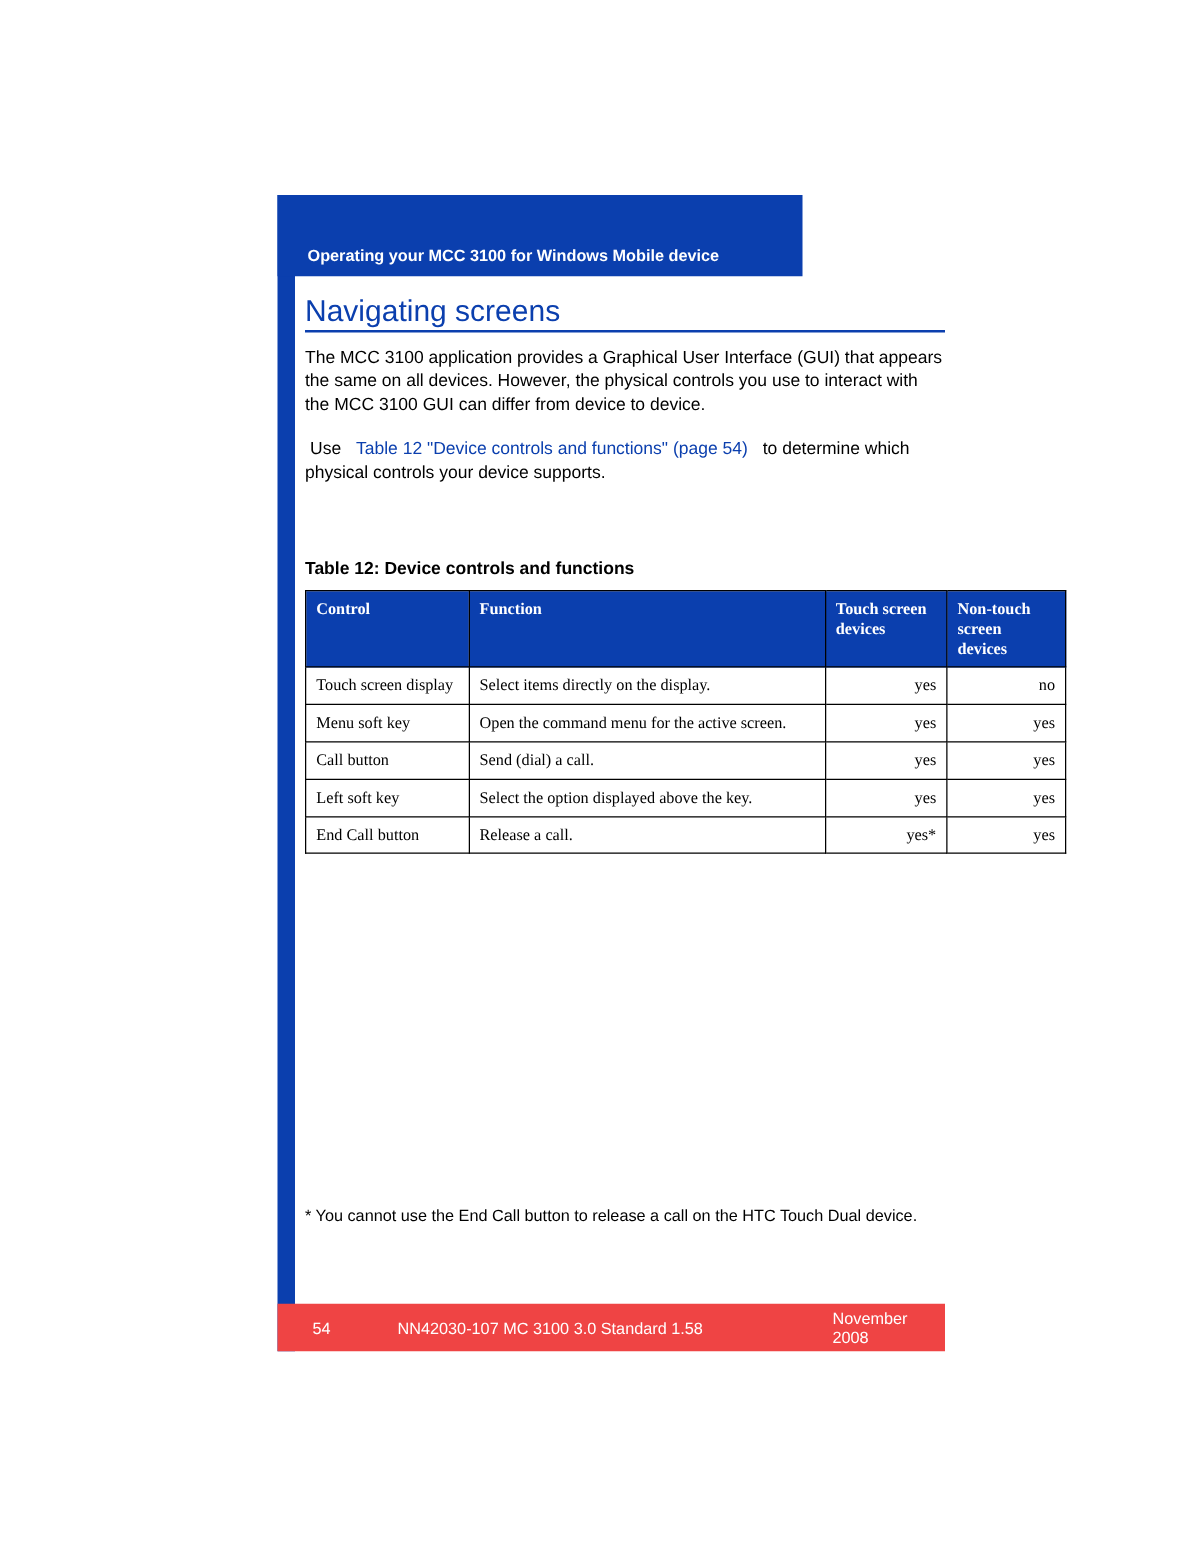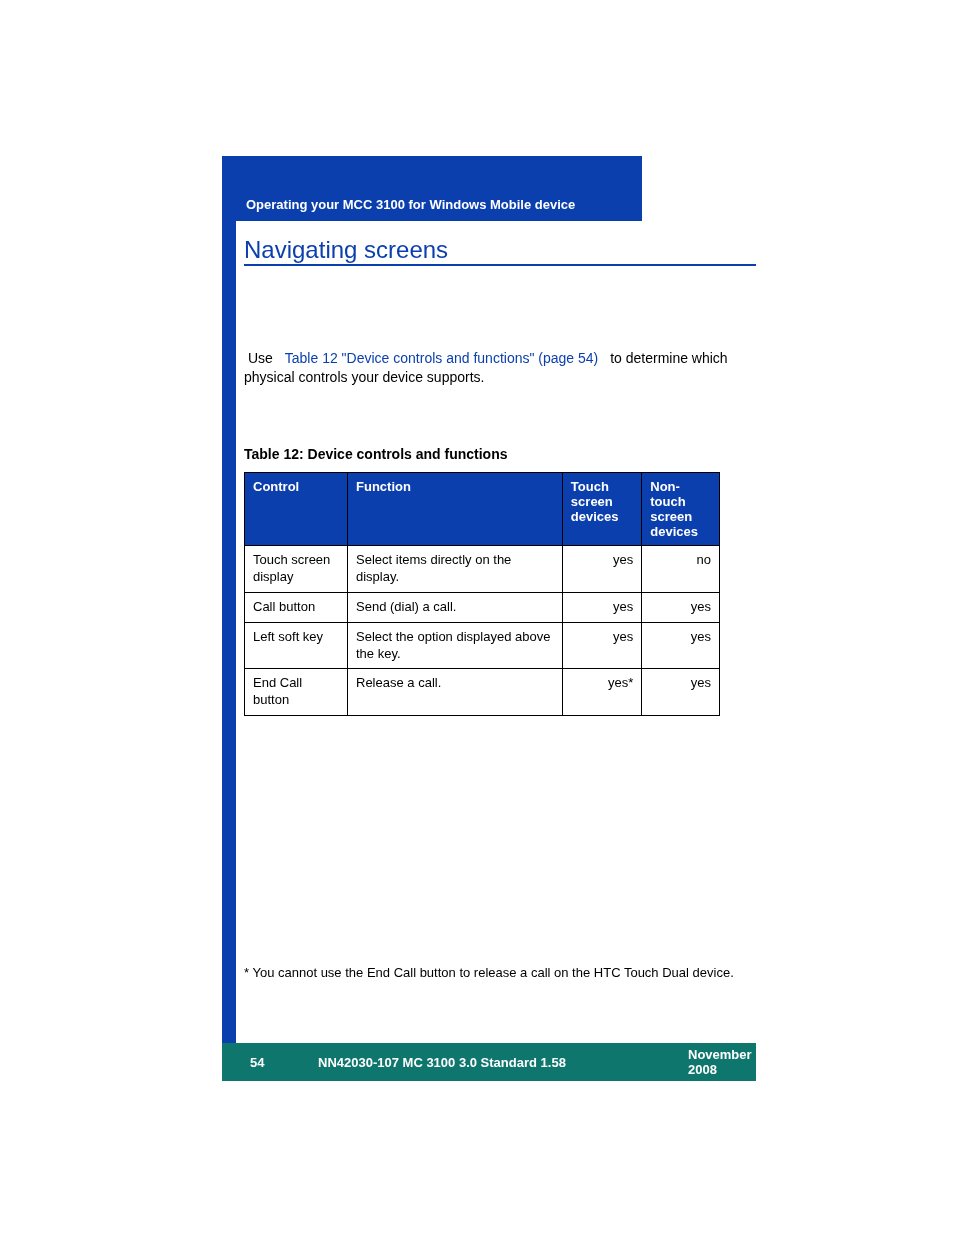--- a/index.html
+++ b/index.html
@@ -64,23 +64,24 @@
     position: absolute;
     left: 228px;
     top: 430px;
     font-size: 14px;
     font-weight: bold;
   }
   .device-table {
     position: absolute;
     left: 228px;
     top: 456px;
-    width: 476px;
+    width: 609px;
     border-collapse: collapse;
     font-size: 13px;
+    font-family: Liberation Serif, serif;
   }
   .device-table th {
     background: #0b3fae;
     color: #fff;
     font-weight: bold;
     text-align: left;
     vertical-align: top;
     padding: 6px 8px;
     border: 1px solid #000;
   }
@@ -102,45 +103,46 @@
     width: 512px;
     font-size: 13px;
     line-height: 1.35;
   }
   .footer-band {
     position: absolute;
     left: 206px;
     top: 1027px;
     width: 534px;
     height: 38px;
-    background: #0f766e;
+    background: #ef4444;
     color: #fff;
     font-size: 13px;
-    font-weight: bold;
+    font-weight: normal;
     display: flex;
     align-items: center;
   }
   .footer-page { position: absolute; left: 24px; }
   .footer-doc  { position: absolute; left: 92px; }
-  .footer-date { position: absolute; left: 414px; padding-left: 48px; }
+  .footer-date { position: absolute; left: 392px; padding-left: 48px; }
   .ref-link { color: #0b3fae; }
 </style>
 </head>
 <body>
 
 <div class="page">
 
   <div class="blue-left-bar"></div>
 
   <div class="header-band"></div>
   <div class="header-text">Operating your MCC 3100 for Windows Mobile device</div>
 
   <div class="section-title">Navigating screens</div>
   <div class="section-underline"></div>
 
+  <div class="body-text para1">The MCC 3100 application provides a Graphical User Interface (GUI) that appears the same on all devices. However, the physical controls you use to interact with the MCC 3100 GUI can differ from device to device.</div>
 
   <div class="body-text para2">
     <span>Use </span><span class="ref-link">Table 12 "Device controls and functions" (page 54)</span><span> to determine which physical controls your device supports.</span>
   </div>
 
   <div class="table-caption">Table 12: Device controls and functions</div>
 
   <table class="device-table">
     <thead>
       <tr>
@@ -149,20 +151,26 @@
         <th class="col2">Touch screen devices</th>
         <th class="col3">Non-touch screen devices</th>
       </tr>
     </thead>
     <tbody>
       <tr>
         <td>Touch screen display</td>
         <td>Select items directly on the display.</td>
         <td class="center">yes</td>
         <td class="center">no</td>
+      </tr>
+      <tr>
+        <td>Menu soft key</td>
+        <td>Open the command menu for the active screen.</td>
+        <td class="center">yes</td>
+        <td class="center">yes</td>
       </tr>
       <tr>
         <td>Call button</td>
         <td>Send (dial) a call.</td>
         <td class="center">yes</td>
         <td class="center">yes</td>
       </tr>
       <tr>
         <td>Left soft key</td>
         <td>Select the option displayed above the key.</td>

